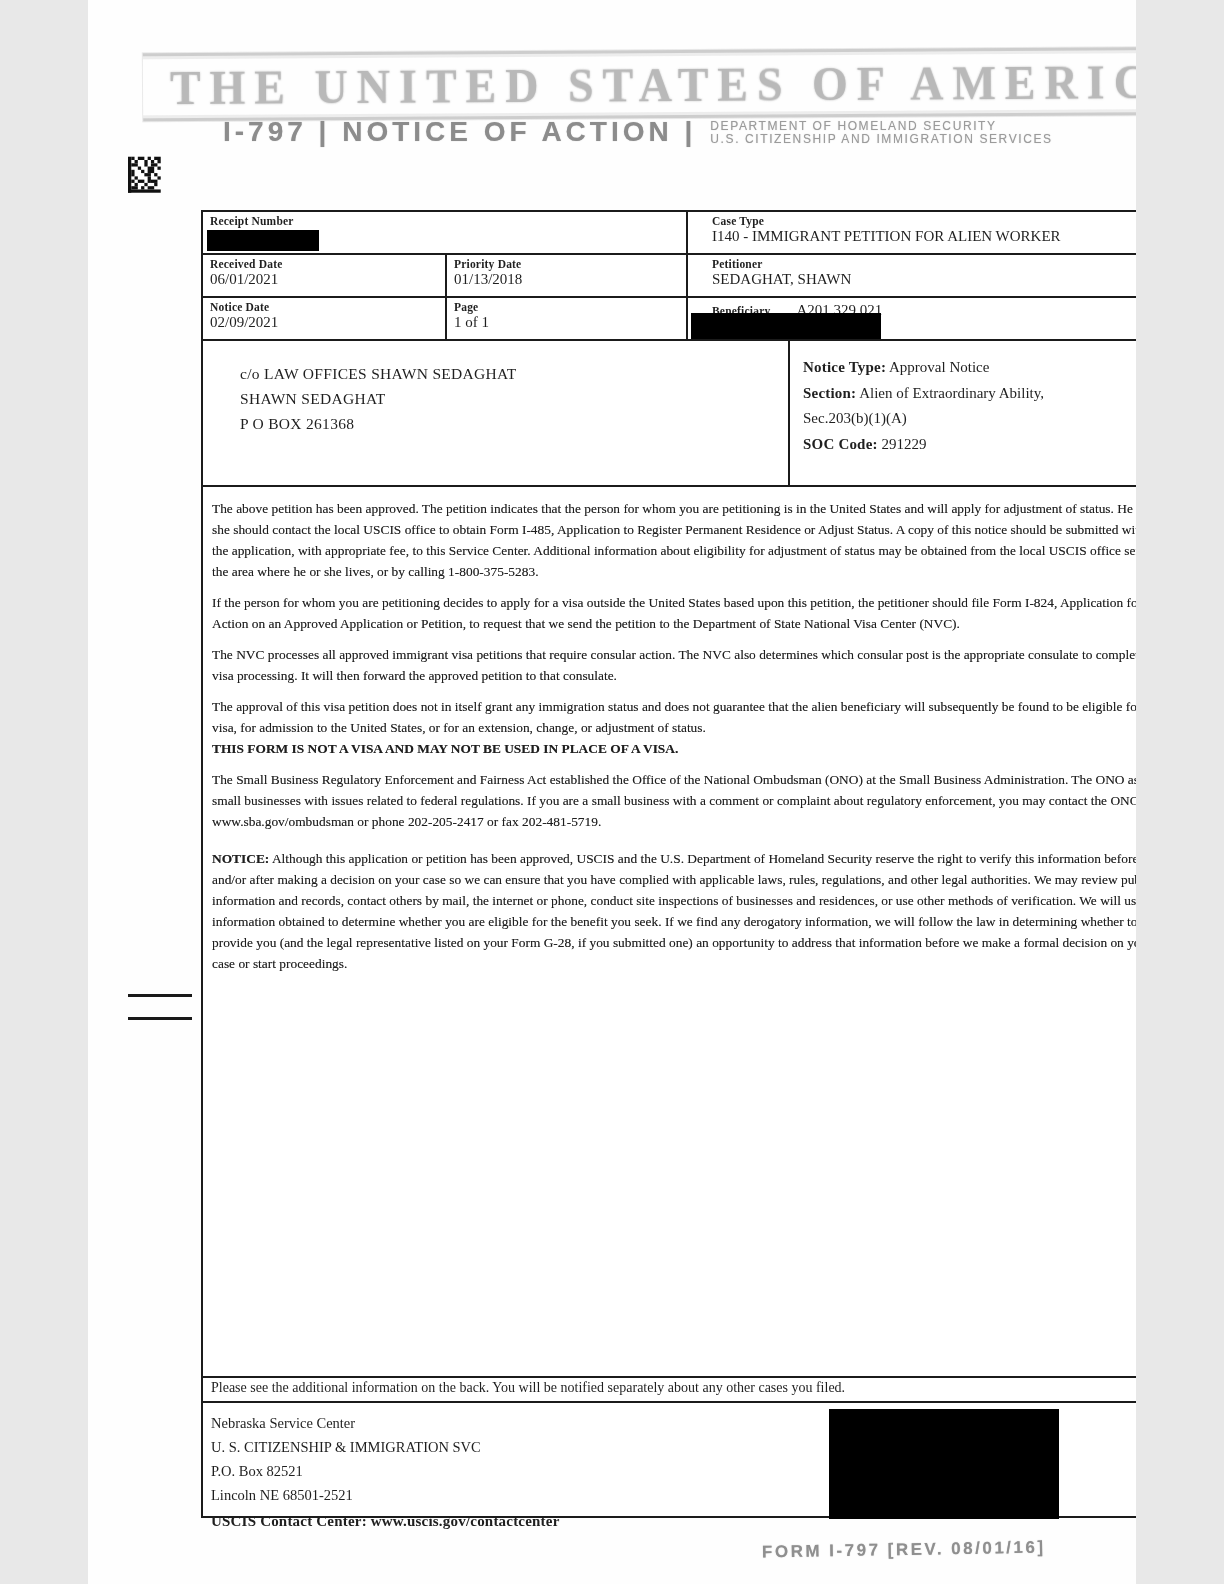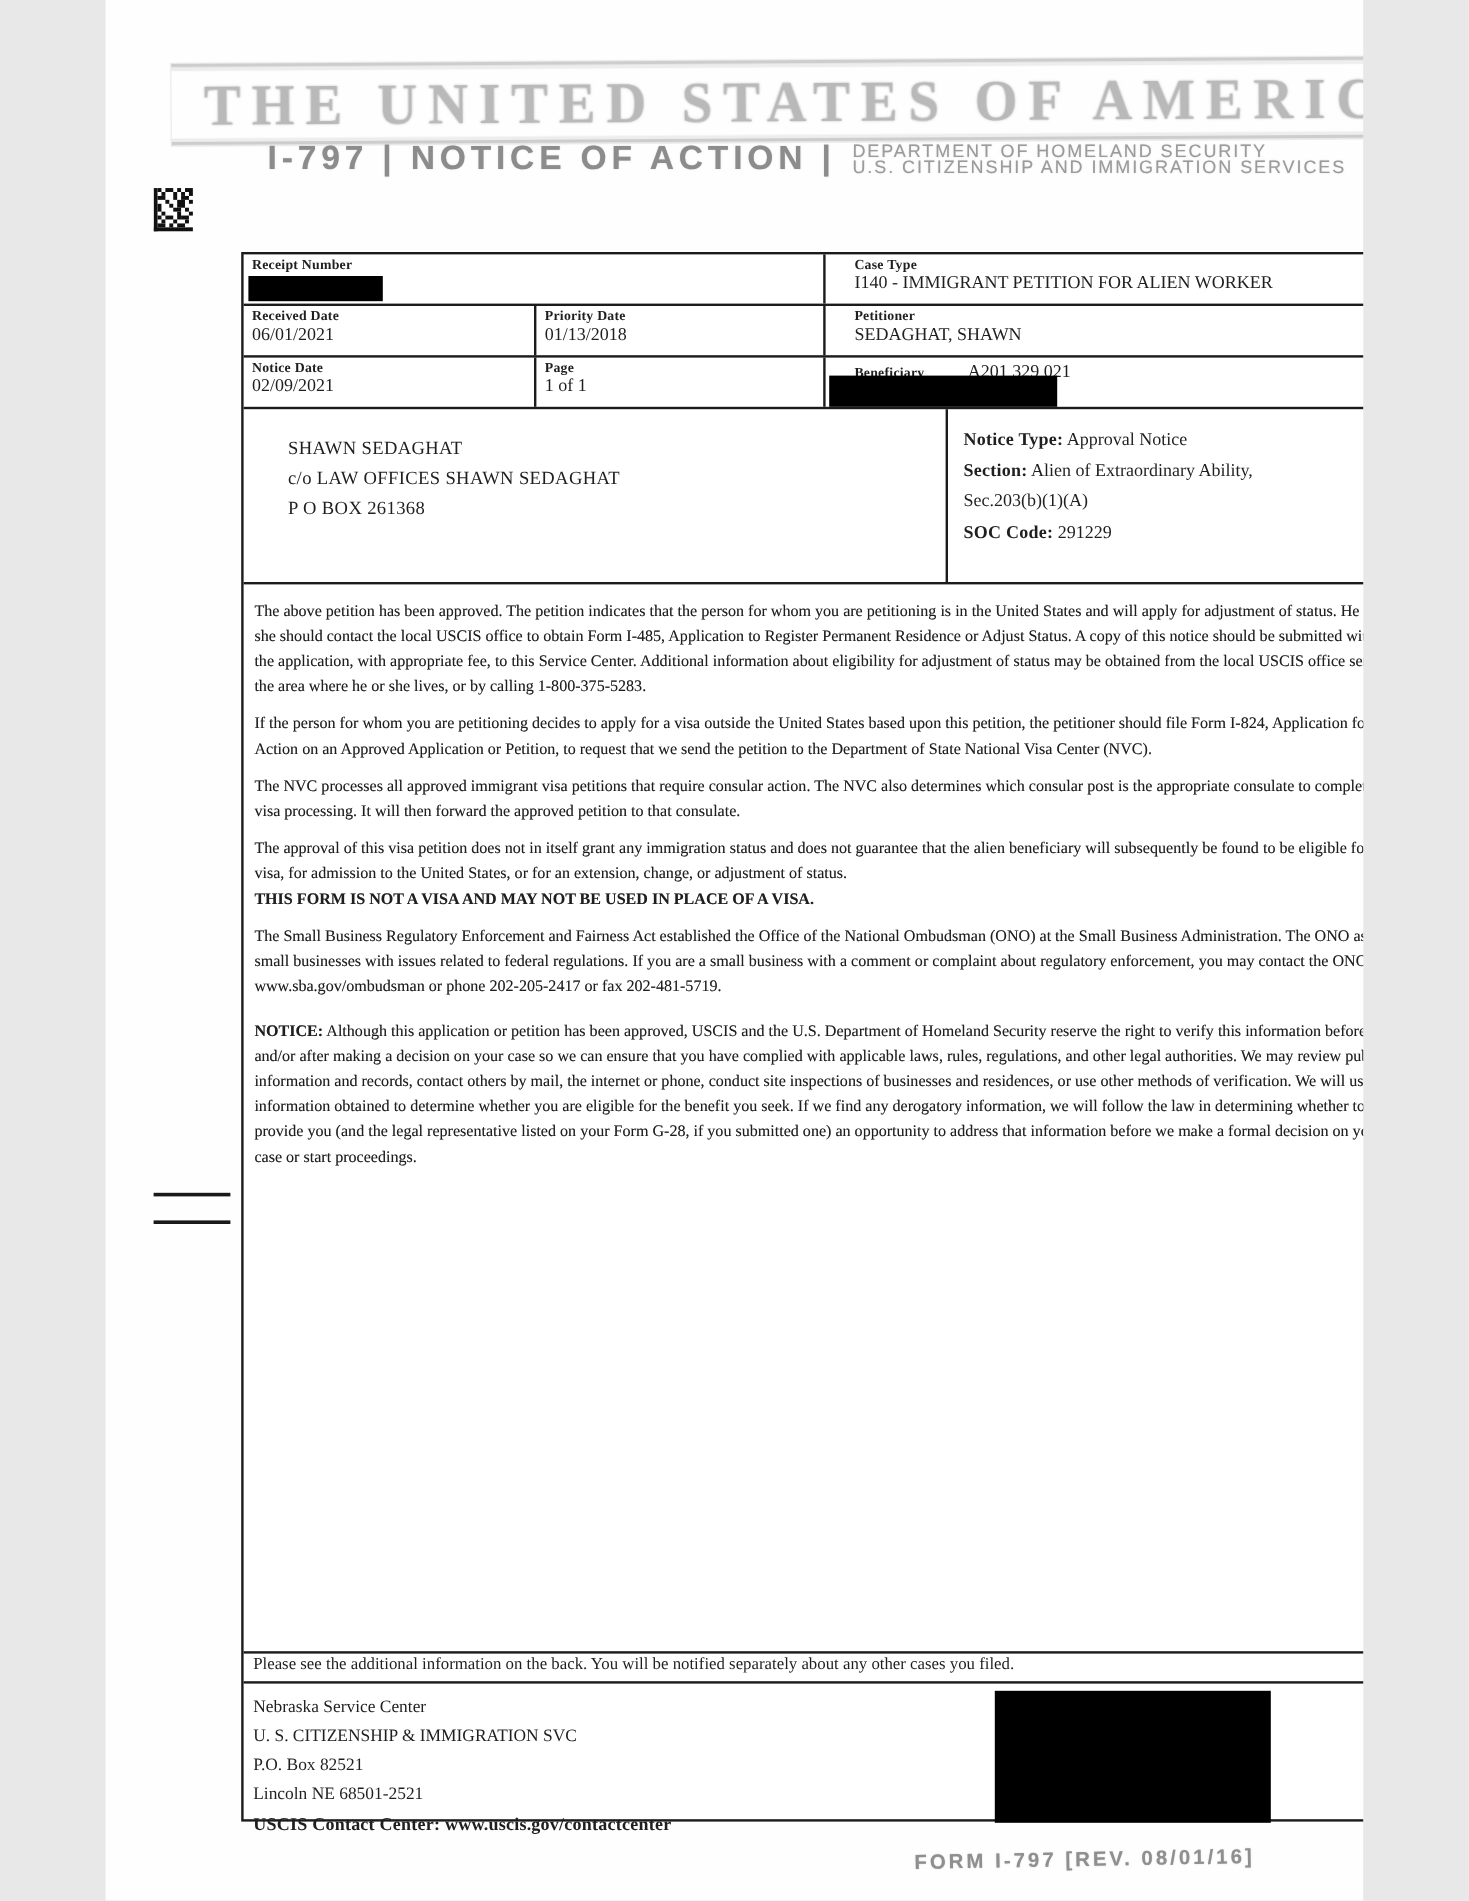--- a/index.html
+++ b/index.html
@@ -37,21 +37,21 @@
   .titlebar{position:absolute;left:135px;top:116px;display:flex;align-items:flex-start;}
   .form-title{
     font-family:"Liberation Sans", sans-serif;
     font-weight:bold;font-size:28px;letter-spacing:4px;
     color:#8c8c8c;white-space:nowrap;
     text-shadow:0 0 1px rgba(140,140,140,.6);
   }
   .dept{
     margin-left:14px;margin-top:4px;
     font-family:"Liberation Sans", sans-serif;
-    font-size:15px;letter-spacing:1.6px;
+    font-size:12px;letter-spacing:1.6px;
     color:#9b9b9b;line-height:13px;white-space:nowrap;
     text-shadow:0 0 1px rgba(150,150,150,.5);
   }
   
   .barcode{position:absolute;left:40px;top:155px;width:36px;height:46px;}
   
   .margin-marks{position:absolute;left:40px;top:994px;width:64px;height:30px;}
   .margin-marks div{height:3px;background:#191919;margin-bottom:20px;}
   
   .mainbox{
@@ -200,30 +200,30 @@
         <div class="lbl">Notice Date</div>
         <div class="val">02/09/2021</div>
       </div>
       <div class="tcell c2">
         <div class="lbl">Page</div>
         <div class="val">1 of 1</div>
       </div>
       <div class="tcell c3">
         <div>
           <span class="lbl">Beneficiary</span>
-          <span class="val" style="margin-left:32px;">A201 329 021</span>
+          <span class="val" style="margin-left:22px;">A201 329 021</span>
         </div>
         <div class="redact redact-beneficiary"></div>
       </div>
     </div>
 
     <div class="addr-row">
       <div class="addr-left">
+        <div>c/o LAW OFFICES SHAWN SEDAGHAT</div>
         <div>SHAWN SEDAGHAT</div>
-        <div>c/o LAW OFFICES SHAWN SEDAGHAT</div>
         <div>P O BOX 261368</div>
       </div>
       <div class="addr-right">
         <div>
           <b>Notice Type:</b>
           <span>Approval Notice</span>
         </div>
         <div>
           <b>Section:</b>
           <span>Alien of Extraordinary Ability,</span>

